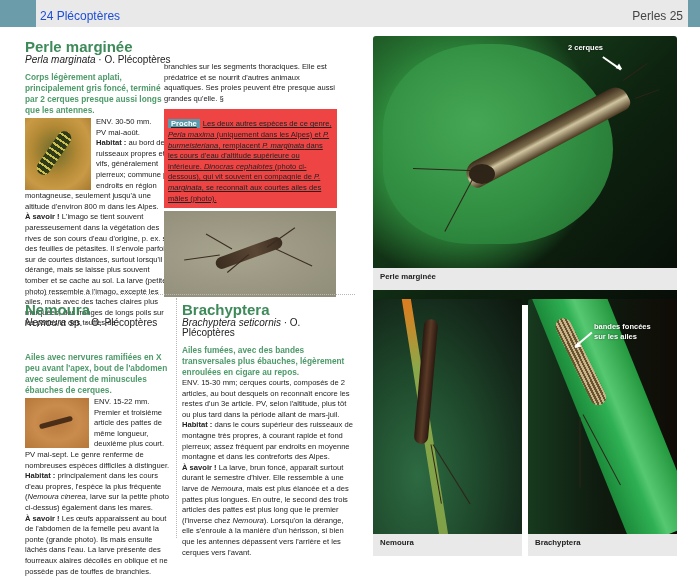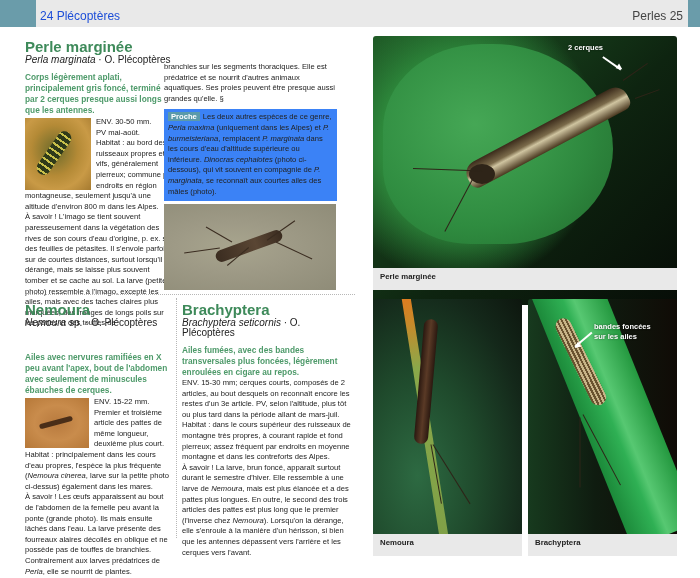--- a/index.html
+++ b/index.html
@@ -12,32 +12,32 @@
     .tab-right { position: absolute; right: 0; top: 0; width: 12px; height: 27px; background: #6a9caa; }
     .running-left { position: absolute; left: 40px; top: 9px; font-size: 12px; color: #1d4ed8; }
     .running-right { position: absolute; right: 17px; top: 9px; font-size: 12px; color: #444; }
 
     
     .col { position: absolute; font-size: 7.6px; line-height: 10.6px; color: #222; }
     .species-title { font-size: 15px; font-weight: bold; color: #3e8a5a; line-height: 16px; }
     .species-latin { font-size: 10px; line-height: 10px; color: #222; }
     .species-latin i { font-style: italic; }
     .lead { font-size: 8.3px; font-weight: bold; color: #4e9a6a; line-height: 11px; }
-    .b { font-weight: normal; }
+    .b { font-weight: bold; }
 
     .thumb { float: left; margin: 1px 5px 1px 0; }
     .thumb-larva { width: 66px; height: 72px;
       background: radial-gradient(ellipse at 45% 45%, #6b6a2a 0%, #b48a36 45%, #c99a46 70%, #a57a30 100%); position: relative; }
     .thumb-larva::after { content:""; position:absolute; left:22px; top:10px; width:14px; height:50px; border-radius:7px;
       background: repeating-linear-gradient(180deg, #2f3a1a 0 4px, #c8c04a 4px 6px); transform: rotate(35deg); }
     .thumb-nemoura-larva { width: 64px; height: 50px;
       background: radial-gradient(ellipse at 50% 50%, #b87a3e 0%, #c98c4c 50%, #b67838 100%); position: relative; }
     .thumb-nemoura-larva::after { content:""; position:absolute; left:14px; top:22px; width:34px; height:5px; border-radius:3px; background:#4a2e18; transform: rotate(-15deg); }
 
-    .proche-box { background: #3b82f6; padding: 3px 4px 4px 4px; margin-top: 5px; }
+    .proche-box { background: #ef4444; padding: 10px 4px 4px 4px; margin-top: 5px; text-decoration: underline; }
     .proche-tag { background: #5b9aaa; color: #fff; font-weight: bold; padding: 0 3px; margin-right: 3px; }
 
     .dino-photo { width: 172px; height: 86px; margin-top: 3px;
       background: radial-gradient(ellipse at 40% 50%, #a8a58e 0%, #9e9a86 40%, #8f8c78 100%); position: relative; overflow:hidden; }
     .dino-body { position:absolute; left:50px; top:36px; width:70px; height:12px; border-radius:6px;
       background: linear-gradient(90deg,#3a2c20,#5a4634 60%,#3a2c20); transform: rotate(-20deg); }
     .dino-leg { position:absolute; height:1px; background:#3a2c20; }
 
     .dotted-h { position: absolute; height: 0; border-top: 1px dotted #b7b7b7; }
     .dotted-v { position: absolute; width: 0; border-left: 1px dotted #b7b7b7; }
@@ -115,30 +115,31 @@
 <div class="dotted-h" style="left:25px; top:294px; width:330px;"></div>
 <div class="dotted-v" style="left:176px; top:298px; height:240px;"></div>
 
 <div class="col" style="left:25px; top:302px; width:148px;">
   <div class="species-title">Nemoura</div>
   <div class="species-latin"><i>Nemoura</i><span> sp.</span><span> · O. Plécoptères</span></div>
   <div class="lead" style="margin-top:24px;">Ailes avec nervures ramifiées en X peu avant l'apex, bout de l'abdomen avec seulement de minuscules ébauches de cerques.</div>
   <div style="margin-top:1px;">
     <div class="thumb thumb-nemoura-larva"></div>
     <div>ENV. 15-22 mm. Premier et troisième article des pattes de même longueur, deuxième plus court.</div>
+    <div>PV mai-sept. Le genre renferme de nombreuses espèces difficiles à distinguer.</div>
     <div style="clear:both;"></div>
     <span class="b">Habitat :</span><span> principalement dans les cours d'eau propres, l'espèce la plus fréquente (</span><i>Nemoura cinerea</i><span>, larve sur la petite photo ci-dessus) également dans les mares.</span><br>
     <span class="b">À savoir !</span><span> Les œufs apparaissent au bout de l'abdomen de la femelle peu avant la ponte (grande photo). Ils mais ensuite lâchés dans l'eau. La larve présente des fourreaux alaires décollés en oblique et ne possède pas de touffes de branchies. Contrairement aux larves prédatrices de </span><i>Perla</i><span>, elle se nourrit de plantes.</span>
   </div>
 </div>
 
 <div class="col" style="left:182px; top:302px; width:172px;">
   <div class="species-title">Brachyptera</div>
   <div class="species-latin"><i>Brachyptera seticornis</i><span> · O. Plécoptères</span></div>
-  <div class="lead" style="margin-top:7px;">Ailes fumées, avec des bandes transversales plus foncées, légèrement enroulées en cigare au repos.</div>
+  <div class="lead" style="margin-top:7px;">Ailes fumées, avec des bandes transversales plus ébauches, légèrement enroulées en cigare au repos.</div>
   <div>
     <div>ENV. 15-30 mm; cerques courts, composés de 2 articles, au bout desquels on reconnaît encore les restes d'un 3e article. PV, selon l'altitude, plus tôt ou plus tard dans la période allant de mars-juil.</div>
     <span class="b">Habitat :</span><span> dans le cours supérieur des ruisseaux de montagne très propres, à courant rapide et fond pierreux; assez fréquent par endroits en moyenne montagne et dans les contreforts des Alpes.</span><br>
     <span class="b">À savoir !</span><span> La larve, brun foncé, apparaît surtout durant le semestre d'hiver. Elle ressemble à une larve de </span><i>Nemoura</i><span>, mais est plus élancée et a des pattes plus longues. En outre, le second des trois articles des pattes est plus long que le premier (l'inverse chez </span><i>Nemoura</i><span>). Lorsqu'on la dérange, elle s'enroule à la manière d'un hérisson, si bien que les antennes dépassent vers l'arrière et les cerques vers l'avant.</span>
   </div>
 </div>
 
 <div class="photo photo-main">
   <div class="leaf-serration"></div>
   <div class="insect-main"></div>

